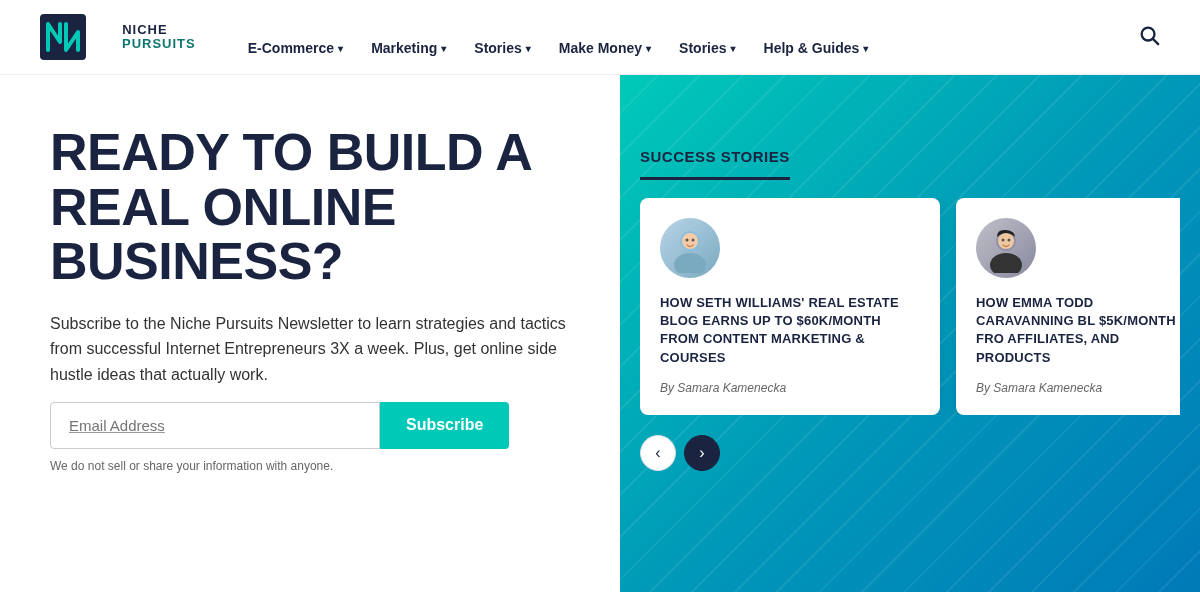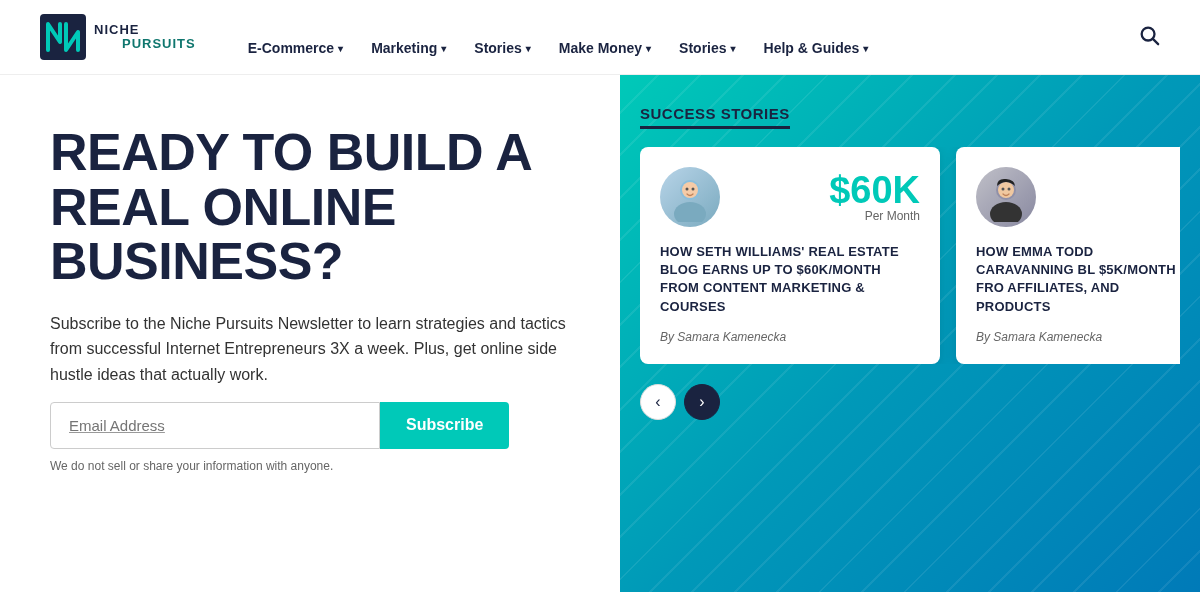--- a/index.html
+++ b/index.html
@@ -5,21 +5,21 @@
     * { margin: 0; padding: 0; box-sizing: border-box; }
     body { font-family: -apple-system, BlinkMacSystemFont, 'Segoe UI', Arial, sans-serif; background: #fff; width: 1200px; height: 592px; overflow: hidden; }
 
     
     nav {
       display: flex; align-items: center; padding: 0 40px; height: 75px;
       border-bottom: 1px solid #eee; background: #fff;
     }
     .logo { display: flex; align-items: center; margin-right: 40px; text-decoration: none; }
     .logo-icon { width: 46px; height: 46px; margin-right: 8px; }
-    .logo-text { display: flex; flex-direction: column; line-height: 1.1; }
+    .logo-text { display: flex; flex-direction: column; line-height: 1.1; text-align: center; }
     .logo-text span:first-child { font-size: 13px; font-weight: 900; color: #1a2340; letter-spacing: 1px; }
     .logo-text span:last-child { font-size: 13px; font-weight: 900; color: #0f766e; letter-spacing: 1px; margin-left: 28px; }
     .nav-menu { display: flex; align-items: center; gap: 4px; flex: 1; margin-top: 22px; }
     .nav-item {
       display: flex; align-items: center; gap: 4px; padding: 8px 12px;
       font-size: 14px; font-weight: 600; color: #1a2340; cursor: pointer;
       white-space: nowrap; text-decoration: none;
     }
     .nav-arrow { font-size: 10px; color: #1a2340; }
     .nav-search { margin-left: auto; cursor: pointer; }
@@ -69,21 +69,21 @@
         rgba(255,255,255,0.08) 28px, rgba(255,255,255,0.08) 30px
       );
     }
 
     .stories-container {
       position: absolute; top: 0; left: 0; right: 0; bottom: 0;
       padding: 30px 20px 20px 20px;
     }
     .stories-label {
       font-size: 15px; font-weight: 900; color: #1a2340; border-bottom: 3px solid #1a2340;
-      display: inline-block; padding-bottom: 4px; margin-bottom: 18px; letter-spacing: 0.5px;
+      display: inline-block; padding-bottom: 12px; margin-bottom: 18px; letter-spacing: 0.5px; margin-top: 43px;
     }
 
     .cards-row { display: flex; gap: 16px; overflow: hidden; }
 
     .story-card {
       background: #fff; border-radius: 8px; padding: 20px;
       flex: 0 0 300px; box-shadow: 0 2px 12px rgba(0,0,0,0.1);
     }
     .card-top { display: flex; align-items: center; justify-content: space-between; margin-bottom: 16px; }
     .avatar {
@@ -203,24 +203,20 @@
               <div class="avatar-person avatar-male">
                 <svg width="50" height="50" viewBox="0 0 50 50">
                   <circle cx="25" cy="18" r="10" fill="#8abedc"></circle>
                   <ellipse cx="25" cy="42" rx="16" ry="12" fill="#7aaabf"></ellipse>
                   <circle cx="25" cy="18" r="8" fill="#f5cba7"></circle>
                   <circle cx="22" cy="17" r="1.5" fill="#555"></circle>
                   <circle cx="28" cy="17" r="1.5" fill="#555"></circle>
                   <path d="M22 22 Q25 25 28 22" stroke="#c0835a" stroke-width="1.2" fill="none" stroke-linecap="round"></path>
                 </svg>
               </div>
-            </div>
-            <div class="earning-amount">
-              <div class="amount-value">$60K</div>
-              <div class="amount-period">Per Month</div>
             </div>
           </div>
           <div class="card-title">HOW SETH WILLIAMS' REAL ESTATE BLOG EARNS UP TO $60K/MONTH FROM CONTENT MARKETING &amp; COURSES</div>
           <div class="card-author">By Samara Kamenecka</div>
         </div>
 
         <div class="story-card-partial">
           <div class="card-top">
             <div class="avatar">
               <div class="avatar-person avatar-female">

